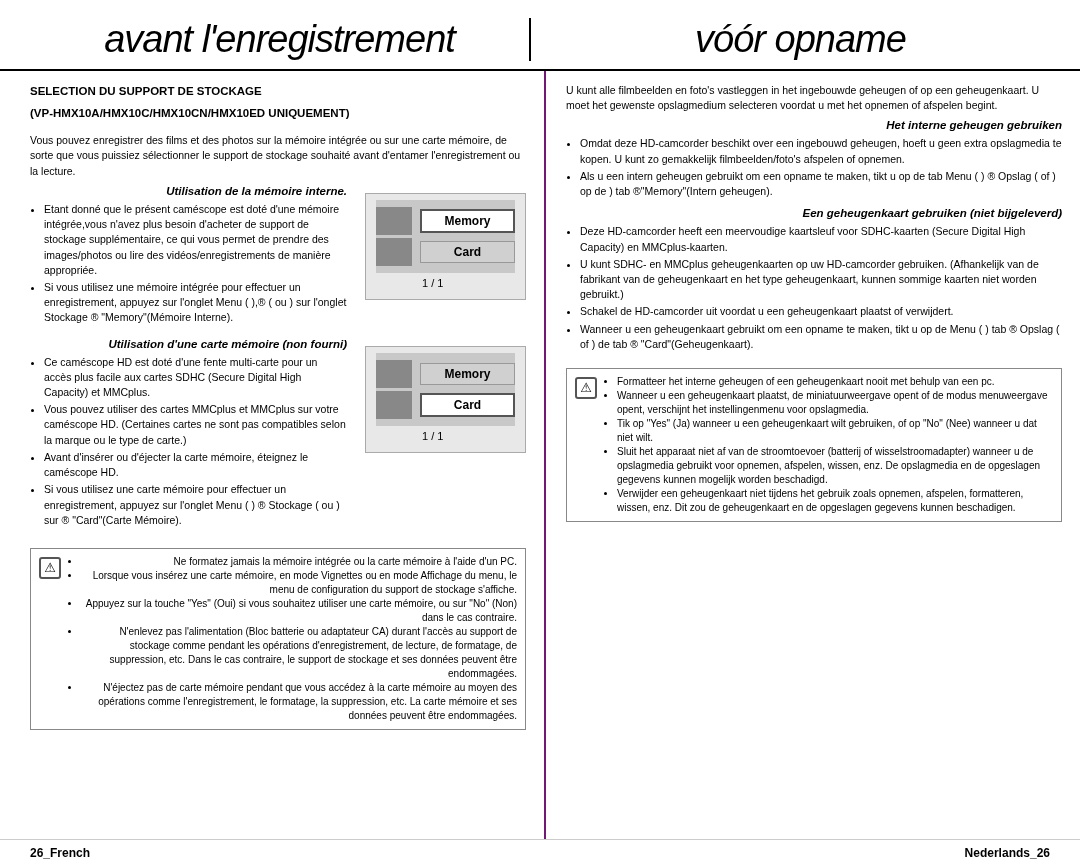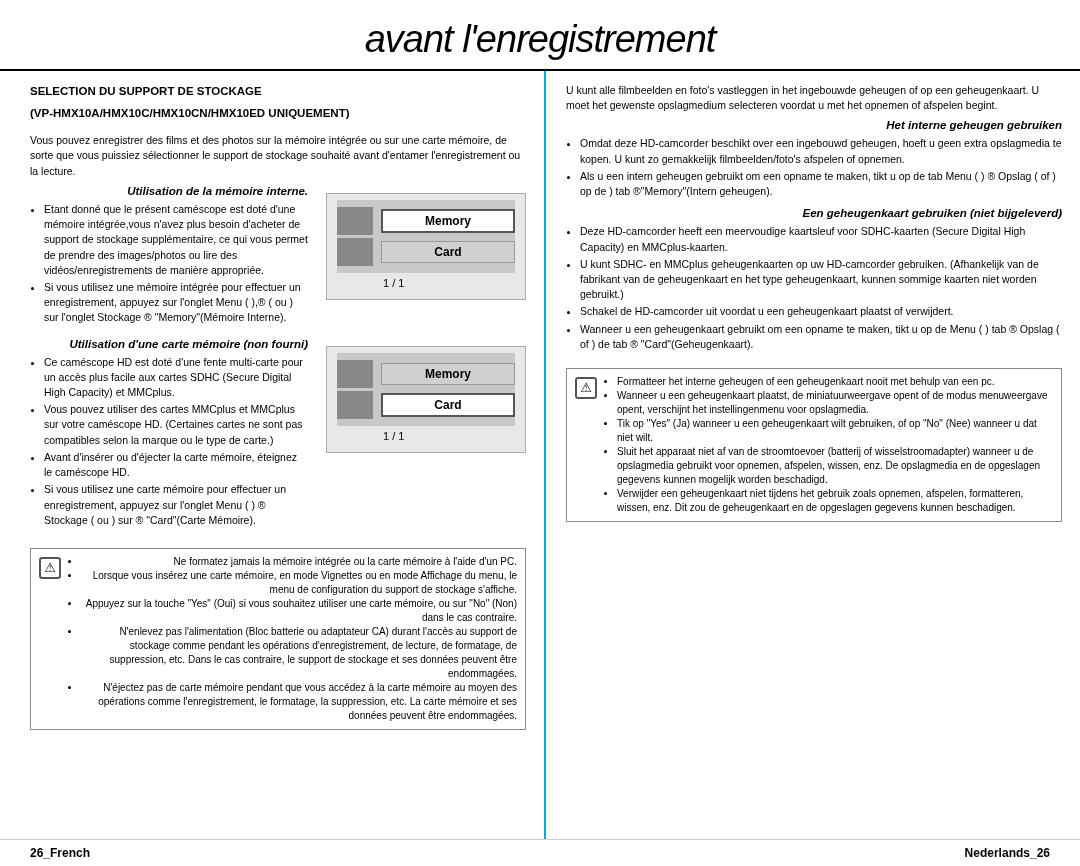--- a/index.html
+++ b/index.html
@@ -43,21 +43,21 @@
     }
     
     .content-row {
       display: flex;
       flex: 1;
       padding: 0;
     }
     .left-col {
       flex: 1;
       padding: 12px 18px 10px 30px;
-      border-right: 2px solid #0ea5e9;
+      border-right: 2px solid #701a75;
       display: flex;
       flex-direction: column;
     }
     .right-col {
       flex: 1;
       padding: 12px 18px 10px 20px;
       display: flex;
       flex-direction: column;
     }
     
@@ -86,21 +86,21 @@
     ul.bullet-list li {
       font-size: 10.5px;
       line-height: 1.45;
       margin-bottom: 2px;
       list-style-type: disc;
     }
     
     .ui-widget {
       border: 1px solid #aaa;
       background: #e8e8e8;
-      width: 200px;
+      width: 161px;
       margin: 8px auto;
       padding: 6px 10px 10px 10px;
     }
     .ui-widget-inner {
       background: #c8c8c8;
       padding: 4px 0;
     }
     .ui-row {
       display: flex;
       align-items: center;
@@ -181,20 +181,21 @@
       align-items: center;
     }
   </style>
 </head>
 <body>
 
 <div class="page">
 
   <div class="titles-row">
     <div class="title-left">avant l'enregistrement</div>
+    <div class="title-right">vóór opname</div>
   </div>
 
   <div class="content-row">
 
     <div class="left-col">
       <div class="content-block">
         <div class="section-header-bold">SELECTION DU SUPPORT DE STOCKAGE</div>
         <div class="section-header-bold">(VP-HMX10A/HMX10C/HMX10CN/HMX10ED UNIQUEMENT)</div>
       </div>
       <p class="body-text">Vous pouvez enregistrer des films et des photos sur la mémoire intégrée ou sur une carte mémoire, de sorte que vous puissiez sélectionner le support de stockage souhaité avant d'entamer l'enregistrement ou la lecture.</p>

